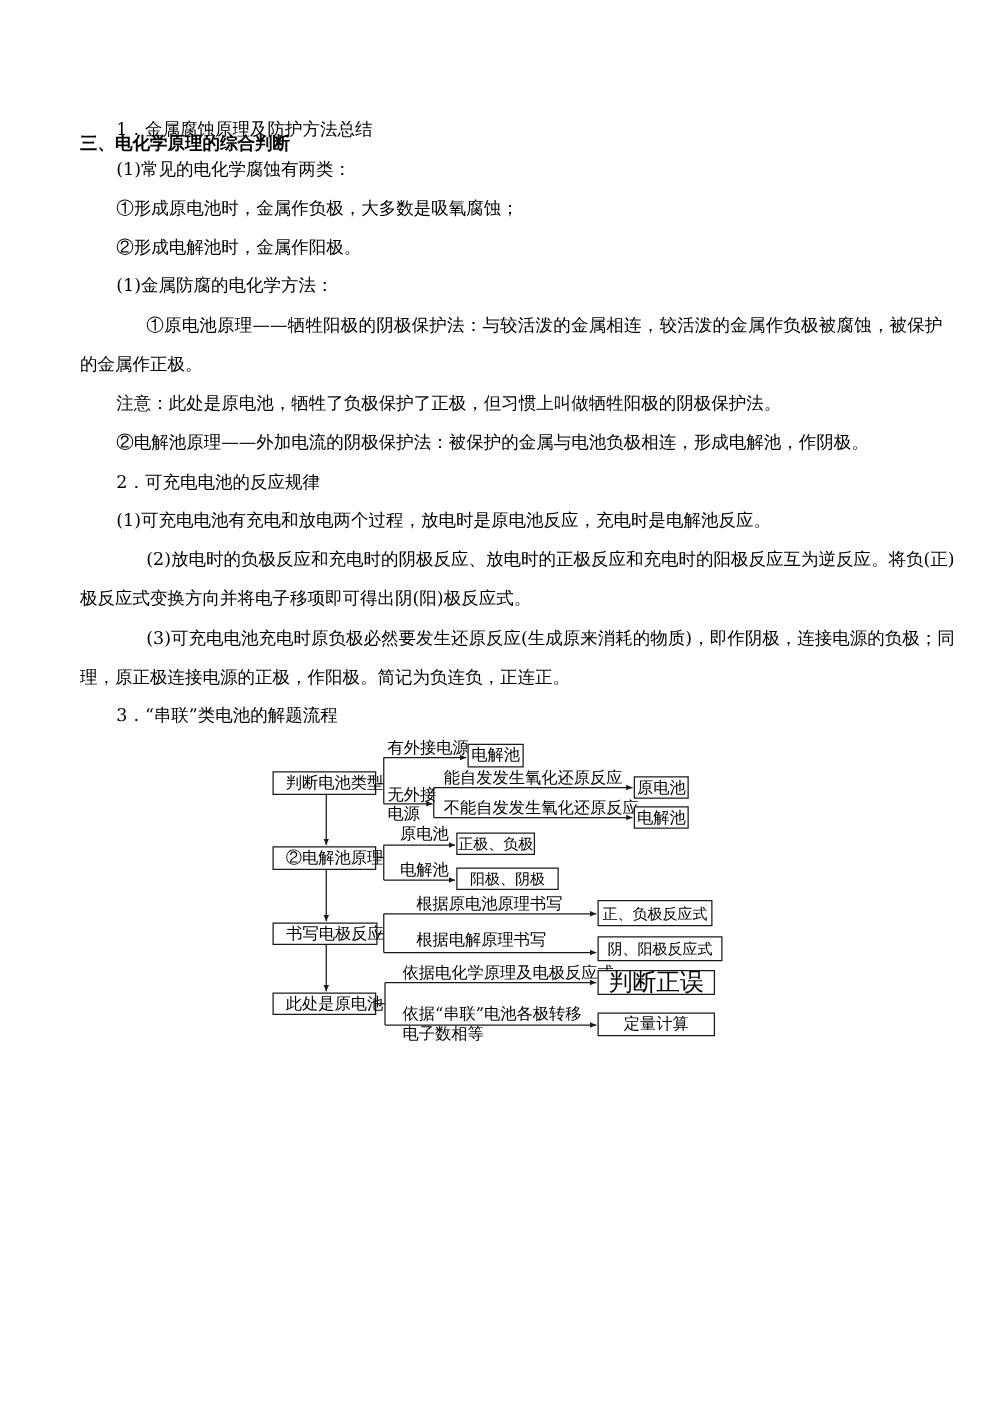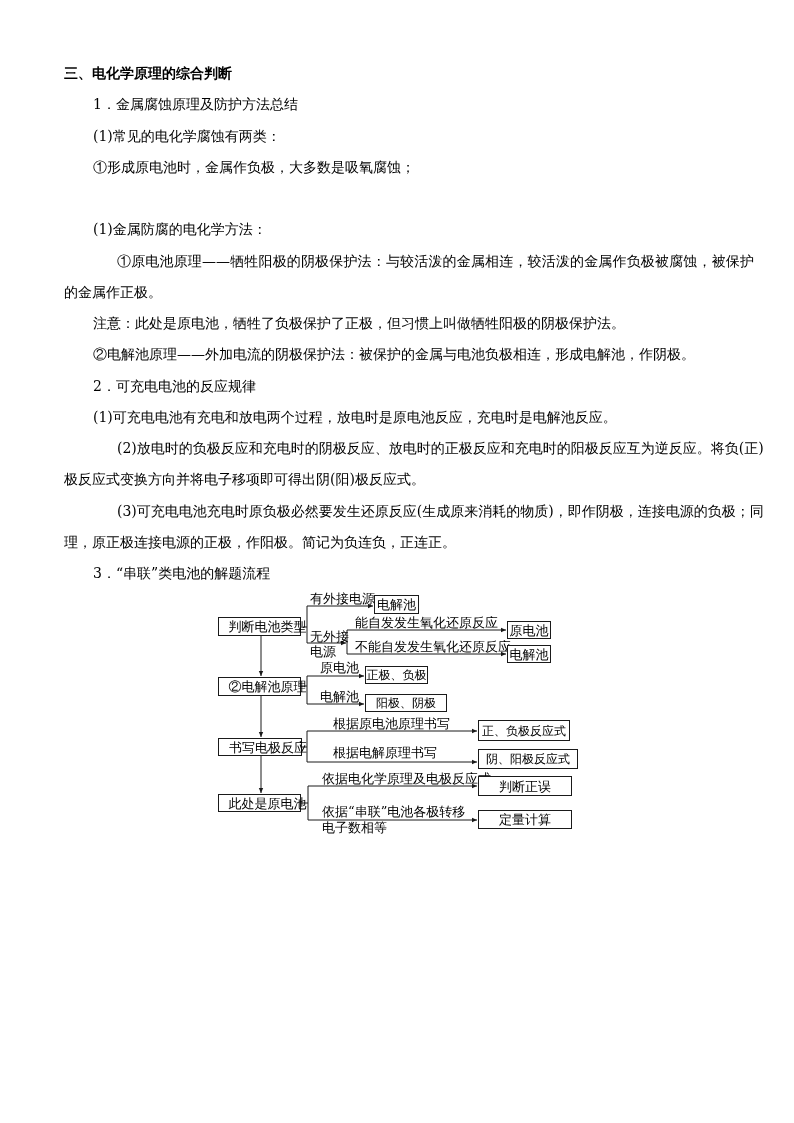--- a/index.html
+++ b/index.html
@@ -12,21 +12,21 @@
     font-family: "DejaVu Serif", "Liberation Serif", serif;
     color: #000000;
   }
   .ln {
     position: absolute;
     height: 31px;
     line-height: 31px;
     font-size: 14px;
     white-space: nowrap;
   }
-  .ln.head { left: 64px; font-weight: bold; }
+  .ln.head { left: 64px; font-weight: bold; margin-top: 42px; }
   .ln.ind  { left: 93px; }
   .ln.cont { left: 64px; }
   .ln.full {
     left: 93px;
     width: 637px;
     text-align: justify;
     text-align-last: justify;
     margin-left: 24px;
   }
   #diagram-lines {
@@ -57,20 +57,21 @@
 </head>
 <body>
 
 <div id="page">
 
   <div class="ln head" style="top:58px">三、电化学原理的综合判断</div>
 
   <div class="ln ind" style="top:89.25px">1．金属腐蚀原理及防护方法总结</div>
   <div class="ln ind" style="top:120.5px">(1)常见的电化学腐蚀有两类：</div>
   <div class="ln ind" style="top:151.75px">①形成原电池时，金属作负极，大多数是吸氧腐蚀；</div>
+  <div class="ln ind" style="top:183px">②形成电解池时，金属作阳极。</div>
   <div class="ln ind" style="top:214.25px">(1)金属防腐的电化学方法：</div>
   <div class="ln full" style="top:245.5px">①原电池原理——牺牲阳极的阴极保护法：与较活泼的金属相连，较活泼的金属作负极被腐蚀，被保护</div>
   <div class="ln cont" style="top:276.75px">的金属作正极。</div>
   <div class="ln ind" style="top:308px">注意：此处是原电池，牺牲了负极保护了正极，但习惯上叫做牺牲阳极的阴极保护法。</div>
   <div class="ln ind" style="top:339.25px">②电解池原理——外加电流的阴极保护法：被保护的金属与电池负极相连，形成电解池，作阴极。</div>
 
   <div class="ln ind" style="top:370.5px">2．可充电电池的反应规律</div>
   <div class="ln ind" style="top:401.75px">(1)可充电电池有充电和放电两个过程，放电时是原电池反应，充电时是电解池反应。</div>
   <div class="ln full" style="top:433px">(2)放电时的负极反应和充电时的阴极反应、放电时的正极反应和充电时的阳极反应互为逆反应。将负(正)</div>
   <div class="ln cont" style="top:464.25px">极反应式变换方向并将电子移项即可得出阴(阳)极反应式。</div>
@@ -134,18 +135,18 @@
   <div class="box" style="left:365px;top:666px;width:63px;height:18px">正极、负极</div>
   <div class="lbl" style="left:320px;top:691px">电解池</div>
   <div class="box" style="left:365px;top:694px;width:82px;height:18px">阳极、阴极</div>
 
   <div class="lbl" style="left:333px;top:718px">根据原电池原理书写</div>
   <div class="box" style="left:478px;top:720px;width:92px;height:21px">正、负极反应式</div>
   <div class="lbl" style="left:333px;top:747px">根据电解原理书写</div>
   <div class="box" style="left:478px;top:749px;width:100px;height:20px">阴、阳极反应式</div>
 
   <div class="lbl" style="left:322px;top:773px">依据电化学原理及电极反应式</div>
-  <div class="box" style="left:478px;top:776px;width:94px;height:20px;font-size:13px">判断正误</div>
+  <div class="box" style="left:478px;top:776px;width:94px;height:20px;font-size:19px">判断正误</div>
   <div class="lbl" style="left:322px;top:806px">依据“串联”电池各极转移</div>
   <div class="lbl" style="left:322px;top:822px">电子数相等</div>
   <div class="box" style="left:478px;top:810px;width:94px;height:19px;font-size:13px">定量计算</div>
 
 </div>
 
 </body></html>

